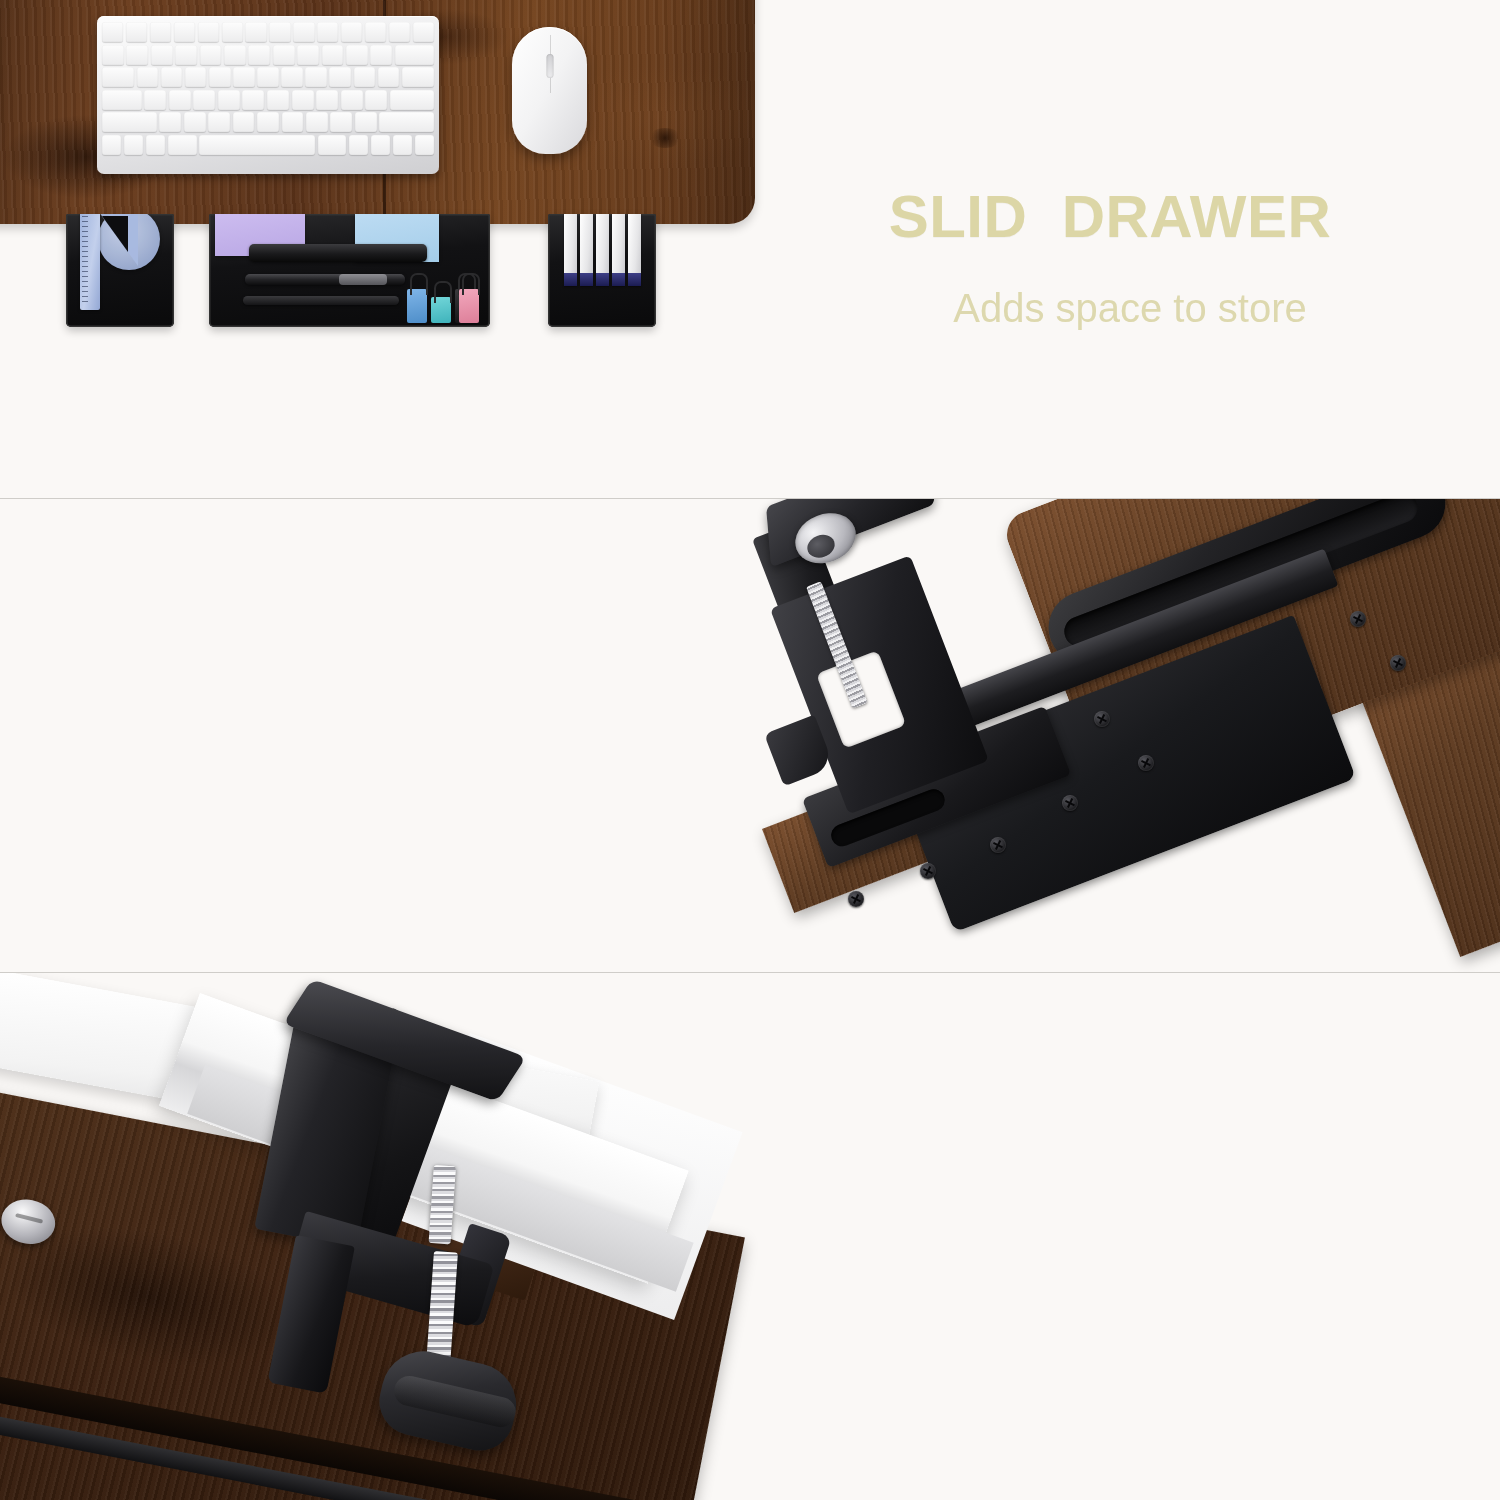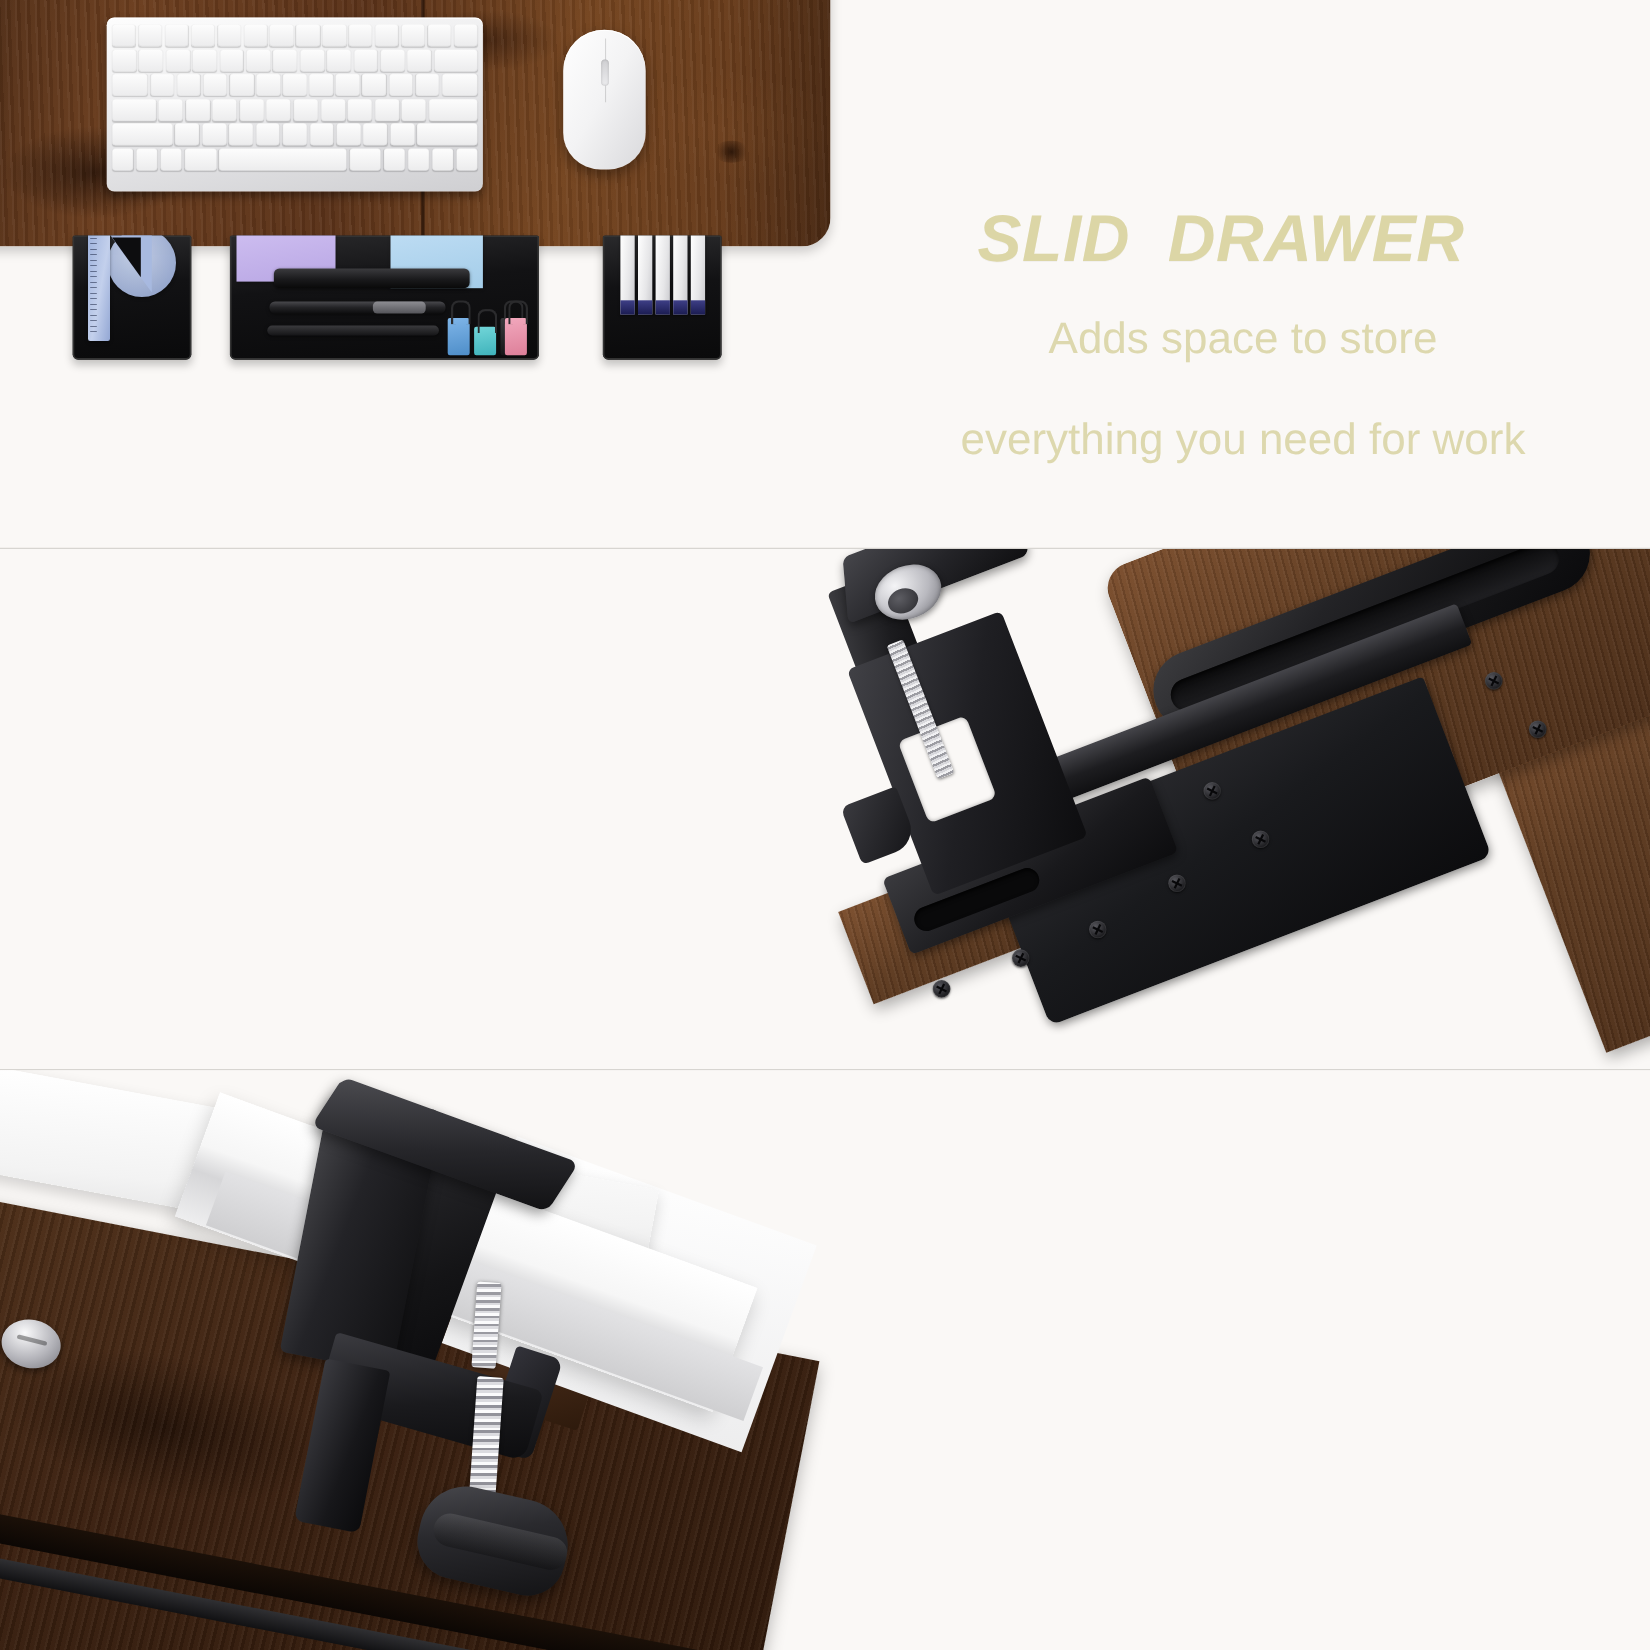--- a/index.html
+++ b/index.html
@@ -31,21 +31,21 @@
     line-height:1.02;
     text-shadow:0 1px 0 rgba(0,0,0,.03);
   }
   .subline{
     color:#ddd8ae;
     font-weight:normal;
     white-space:pre;
   }
 
   #caption-slid-drawer{left:760px;top:186px;width:740px;}
-  #caption-slid-drawer .headline{font-size:60px;text-align:center;padding-right:40px;font-style:italic;}
+  #caption-slid-drawer .headline{font-size:60px;text-align:center;padding-right:40px;}
   #caption-slid-drawer .subline{font-size:40px;margin-top:30px;text-align:center;line-height:1.55;}
 
   
   #photo-desk-topview{position:absolute;left:0;top:0;width:760px;height:360px;}
   .desk-top{
     position:absolute;left:-60px;top:-16px;width:815px;height:240px;
     border-radius:0 0 26px 26px;
     background:
       linear-gradient(92deg, rgba(0,0,0,.34) 0%, rgba(0,0,0,0) 9%, rgba(0,0,0,0) 88%, rgba(0,0,0,.22) 100%),
       repeating-linear-gradient(88deg, rgba(255,255,255,.055) 0 2px, rgba(0,0,0,.07) 2px 5px, rgba(255,255,255,.02) 5px 9px),
@@ -529,21 +529,20 @@
           </div>
         <div class="marker" style="left:80px;">
             <div class="marker-cap"></div>
           </div>
       </div>
     </div>
 
     <div class="caption" id="caption-slid-drawer">
       <div class="headline">SLID  DRAWER</div>
       <div class="subline">Adds space to store</div>
-      <div class="subline">everything you need for work</div>
     </div>
   </div>
 
   <div class="divider" id="divider-1"></div>
 
   <div class="panel" id="panel-glide-track">
 
     <div id="photo-clamp-rail">
       <div class="wood-slab" id="rail-wood-right"></div>
       <div class="wood-slab" id="rail-wood-main"></div>

